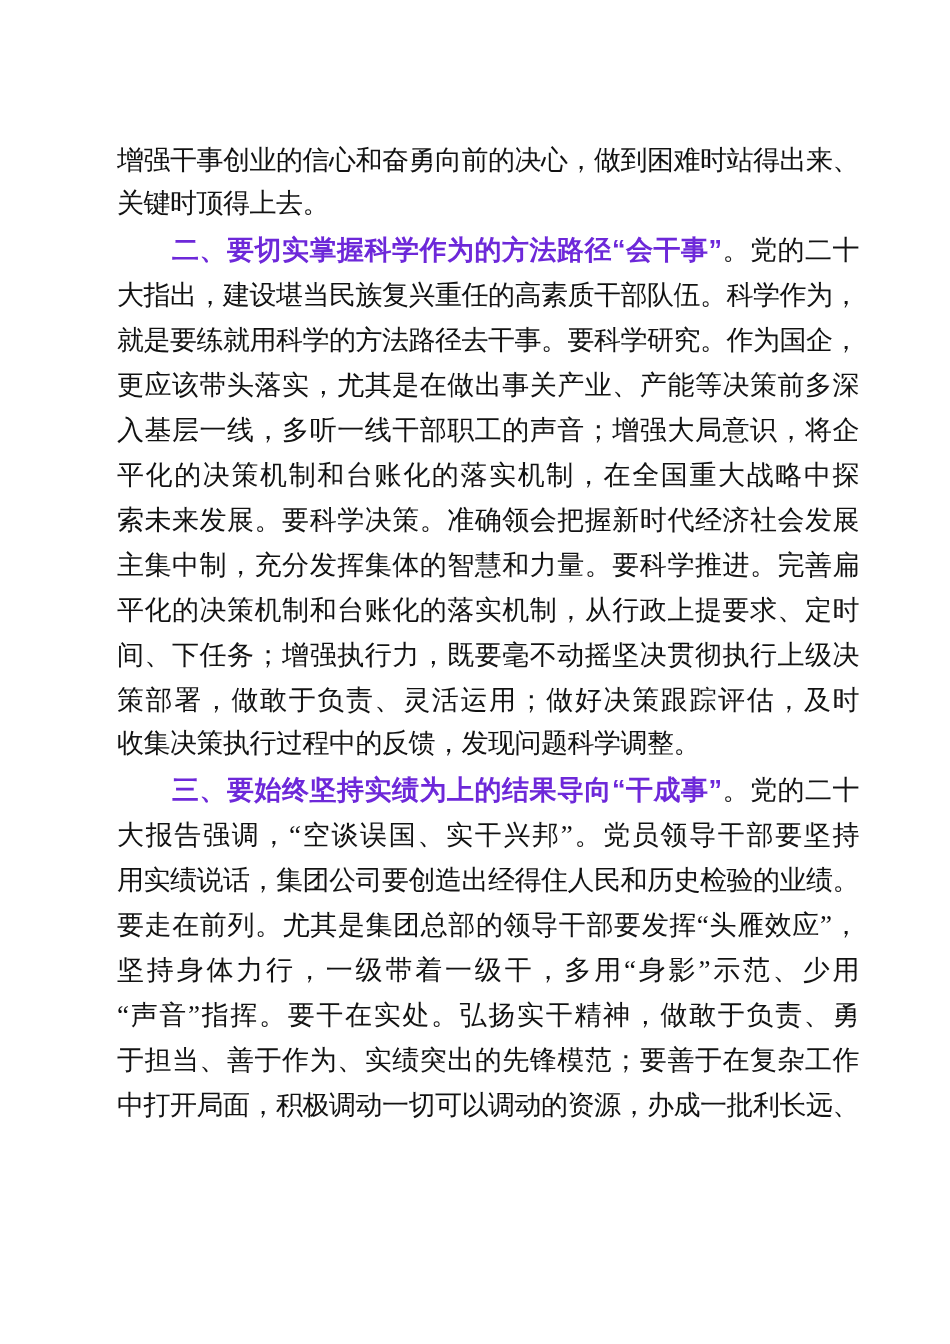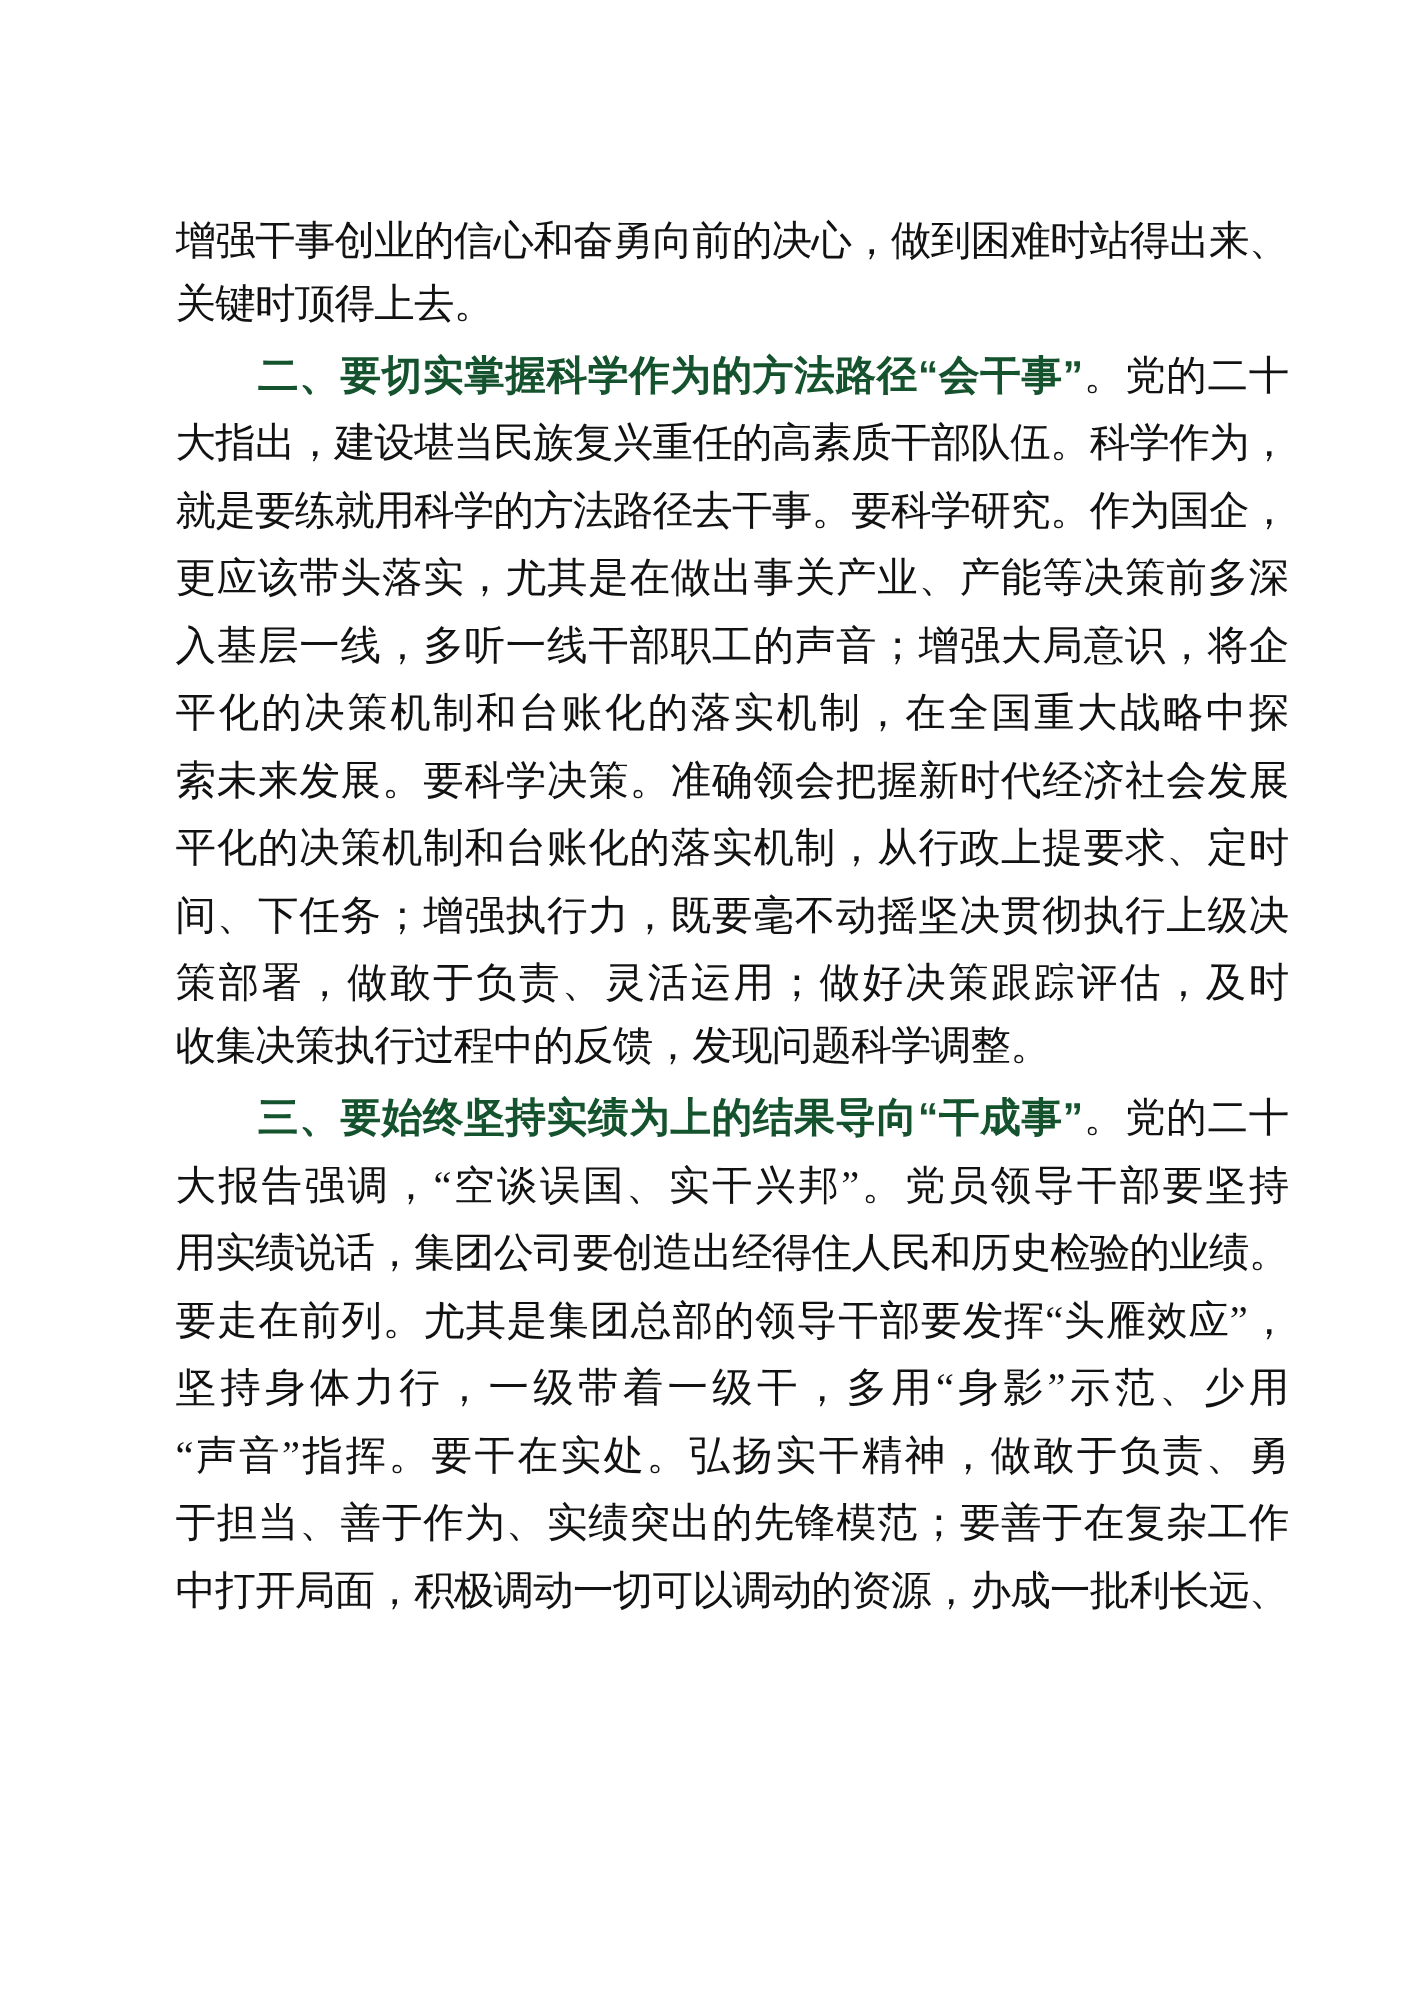--- a/index.html
+++ b/index.html
@@ -41,37 +41,38 @@
     text-align: left;
     text-align-last: left;
     font-family: Liberation Mono, monospace;
   }
   .run {
     font-weight: 400;
   }
   .run.bold {
     font-weight: 700;
     font-family: "Liberation Sans", sans-serif;
-    color: #14532d;
+    color: #6d28d9;
   }
 </style>
 </head>
 <body>
 
 <div class="page">
   <div class="doc">
       <div class="line"><span class="run">增强干事创业的信心和奋勇向前的决心，做到困难时站得出来、</span></div>
       <div class="line align-left"><span class="run">关键时顶得上去。</span></div>
       <div class="line"><span class="run bold">　　二、要切实掌握科学作为的方法路径“会干事”</span><span class="run">。党的二十</span></div>
       <div class="line"><span class="run">大指出，建设堪当民族复兴重任的高素质干部队伍。科学作为，</span></div>
       <div class="line"><span class="run">就是要练就用科学的方法路径去干事。要科学研究。作为国企，</span></div>
       <div class="line"><span class="run">更应该带头落实，尤其是在做出事关产业、产能等决策前多深</span></div>
       <div class="line"><span class="run">入基层一线，多听一线干部职工的声音；增强大局意识，将企</span></div>
       <div class="line"><span class="run">平化的决策机制和台账化的落实机制，在全国重大战略中探</span></div>
       <div class="line"><span class="run">索未来发展。要科学决策。准确领会把握新时代经济社会发展</span></div>
+      <div class="line"><span class="run">主集中制，充分发挥集体的智慧和力量。要科学推进。完善扁</span></div>
       <div class="line"><span class="run">平化的决策机制和台账化的落实机制，从行政上提要求、定时</span></div>
       <div class="line"><span class="run">间、下任务；增强执行力，既要毫不动摇坚决贯彻执行上级决</span></div>
       <div class="line"><span class="run">策部署，做敢于负责、灵活运用；做好决策跟踪评估，及时</span></div>
       <div class="line align-left"><span class="run">收集决策执行过程中的反馈，发现问题科学调整。</span></div>
       <div class="line"><span class="run bold">　　三、要始终坚持实绩为上的结果导向“干成事”</span><span class="run">。党的二十</span></div>
       <div class="line"><span class="run">大报告强调，“空谈误国、实干兴邦”。党员领导干部要坚持</span></div>
       <div class="line"><span class="run">用实绩说话，集团公司要创造出经得住人民和历史检验的业绩。</span></div>
       <div class="line"><span class="run">要走在前列。尤其是集团总部的领导干部要发挥“头雁效应”，</span></div>
       <div class="line"><span class="run">坚持身体力行，一级带着一级干，多用“身影”示范、少用</span></div>
       <div class="line"><span class="run">“声音”指挥。要干在实处。弘扬实干精神，做敢于负责、勇</span></div>

